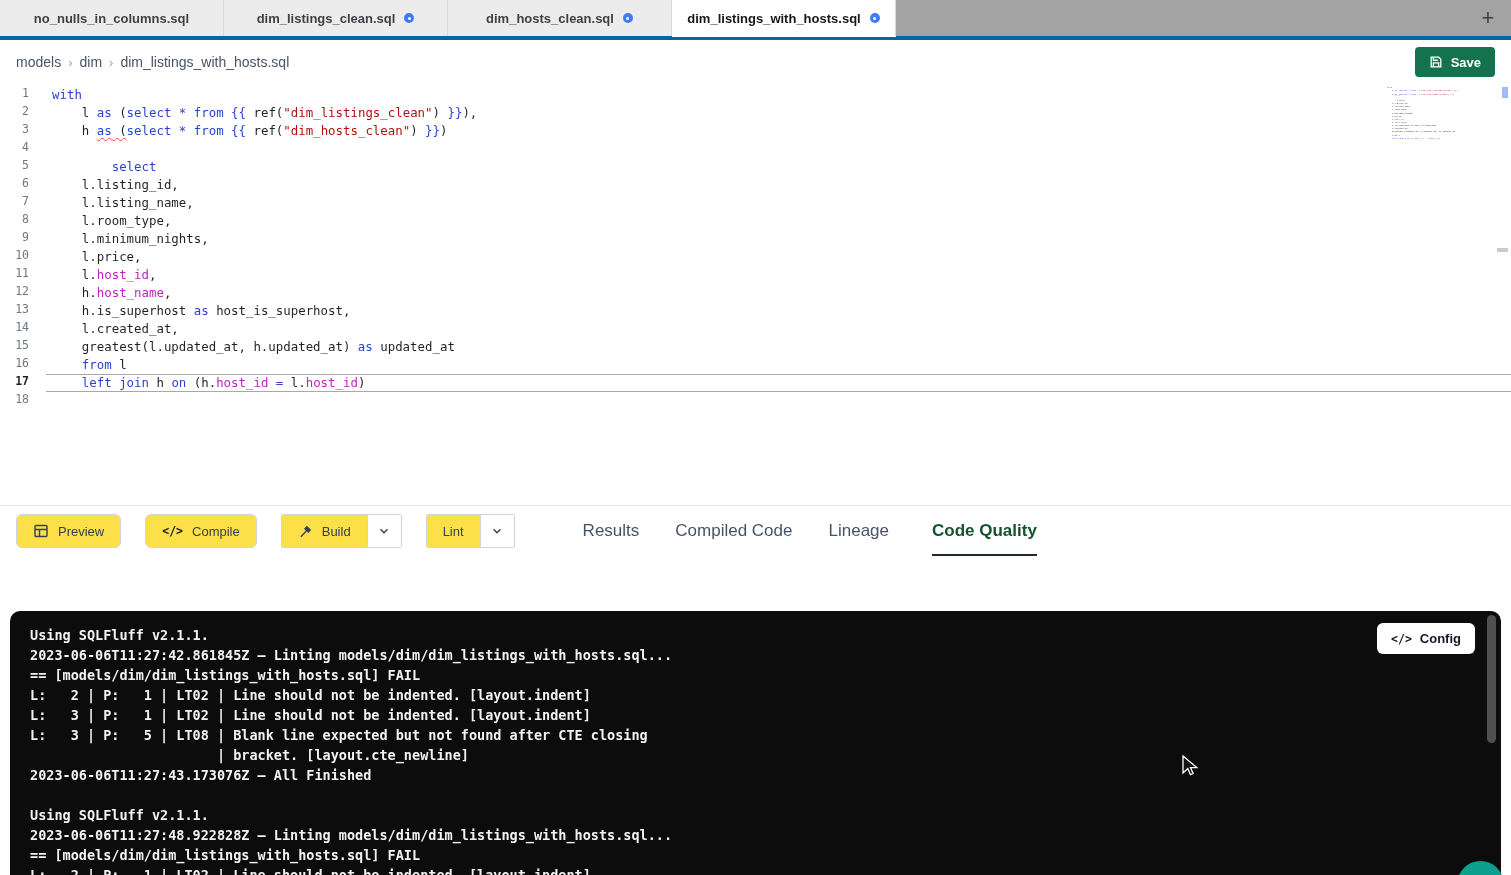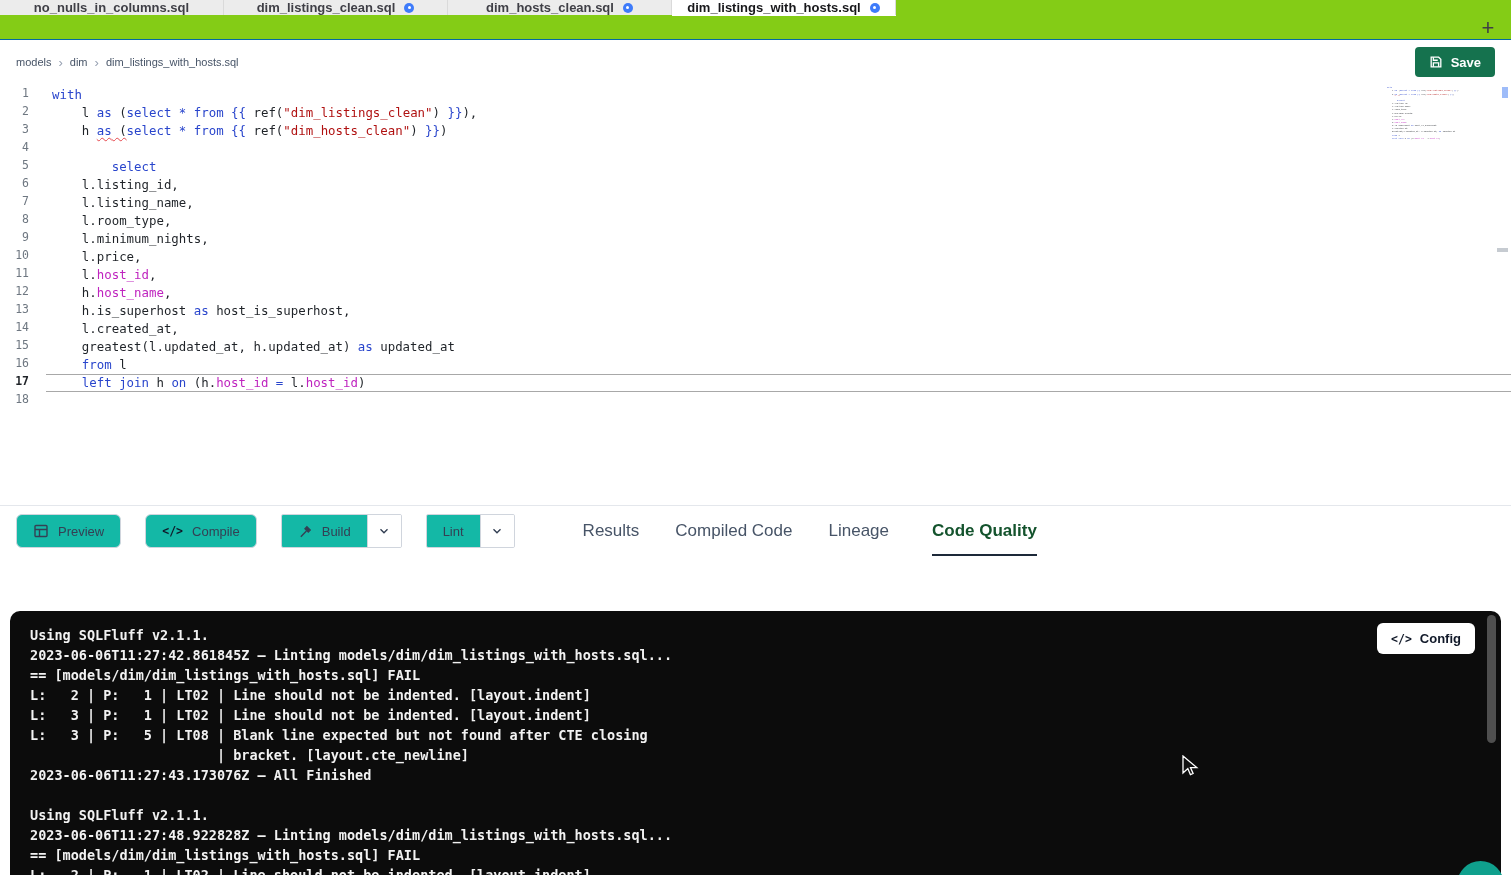--- a/index.html
+++ b/index.html
@@ -3,35 +3,35 @@
 <meta charset="utf-8">
 <style>
   * { box-sizing: border-box; }
   html,body { margin:0; padding:0; }
   body {
     width:1511px; height:875px; overflow:hidden; position:relative;
     background:#fff; font-family:"Liberation Sans", sans-serif; color:#1f2328;
   }
 
   
-  .tab-bar { height:40px; background:#84cc16; display:flex; align-items:stretch; border-bottom:1px solid #0369a1;flex-direction:column; }
+  .tab-bar { height:40px; background:#a3a3a3; display:flex; align-items:stretch; border-bottom:4px solid #0369a1; }
   .tab {
     width:224px; display:flex; align-items:center; justify-content:center; gap:9px;
     font-size:13px; font-weight:600; color:#3f3f46; border-right:1px solid #dadada;
     background:#ececec; cursor:default; white-space:nowrap;
   }
   .tab.active { background:#fff; color:#18181b; box-shadow:0 1px 0 0 #fff; }
   .dot { width:10px; height:10px; border-radius:50%; background:var(--dot,#3e7bfa); position:relative; flex:0 0 auto; }
   .dot::after { content:""; position:absolute; inset:3.5px; border-radius:50%; background:#fff; }
   .new-tab { margin-left:auto; width:46px; display:flex; align-items:center; justify-content:center;
     font-size:22px; font-weight:400; color:#3f3f46; }
 
   
   .crumb-row { height:44px; display:flex; align-items:center; padding:0 16px; background:#fff; }
-  .crumb { font-size:11px; color:#475467; }
+  .crumb { font-size:14px; color:#475467; }
   .crumb-sep { margin:0 7px; color:#98a2b3; font-size:13px; }
   .save-btn {
     margin-left:auto; background:var(--save,#15724e); color:#fff; height:30px; border:none;
     border-radius:4px; padding:0 14px; display:flex; gap:8px; align-items:center;
     font-size:13px; font-weight:600; font-family:inherit; cursor:pointer;justify-content:center;
   }
 
   
   .editor { position:relative; height:422px; border-bottom:1px solid #e4e7ec; display:flex; background:#fff; overflow:hidden; }
   .gutter { width:46px; padding:2px 17px 0 0; text-align:right; flex:0 0 auto; }
@@ -50,21 +50,21 @@
   .minimap-inner { transform:scale(0.21); transform-origin:top left; width:380px;
     font:10px/15px "DejaVu Sans Mono", monospace; }
   .mm-line { height:15px; white-space:pre; }
   .ovr-mark-top { position:absolute; top:3px; right:3px; width:6px; height:11px; background:#7ea6f7; opacity:.75; }
   .ovr-mark-scroll { position:absolute; top:164px; right:3px; width:11px; height:4px; background:#c6cbd1; }
 
   
   .toolbar { height:50px; display:flex; align-items:center; padding:0 16px; gap:24px; background:#fff; }
   .btn {
     display:flex; align-items:center; gap:9px; height:34px; padding:15px 16px;
-    border:1px solid #d0d5dd; border-radius:6px; background:#14b8a6;
+    border:1px solid #d0d5dd; border-radius:6px; background:#fde047;
     font-size:13px; color:#344054; font-weight:500; font-family:inherit; cursor:pointer; white-space:nowrap;
   }
   .btn svg { flex:0 0 auto; }
   .split { display:flex; align-items:stretch; border:1px solid #d0d5dd; border-radius:2px; overflow:hidden; height:34px; }
   .split .main { border:none; border-radius:0; height:100%; }
   .split .chev-btn { width:34px; display:flex; align-items:center; justify-content:center;
     border:none; border-left:1px solid #d0d5dd; background:#fff; cursor:pointer; }
   .panel-tabs { margin-left:44px; display:flex; gap:36px; align-self:stretch; align-items:stretch; }
   .ptab { font-size:17px; color:#475467; font-weight:500; display:flex; align-items:center;
     border-bottom:2px solid transparent; padding-top:2px; cursor:pointer; white-space:nowrap;text-align:center; }

